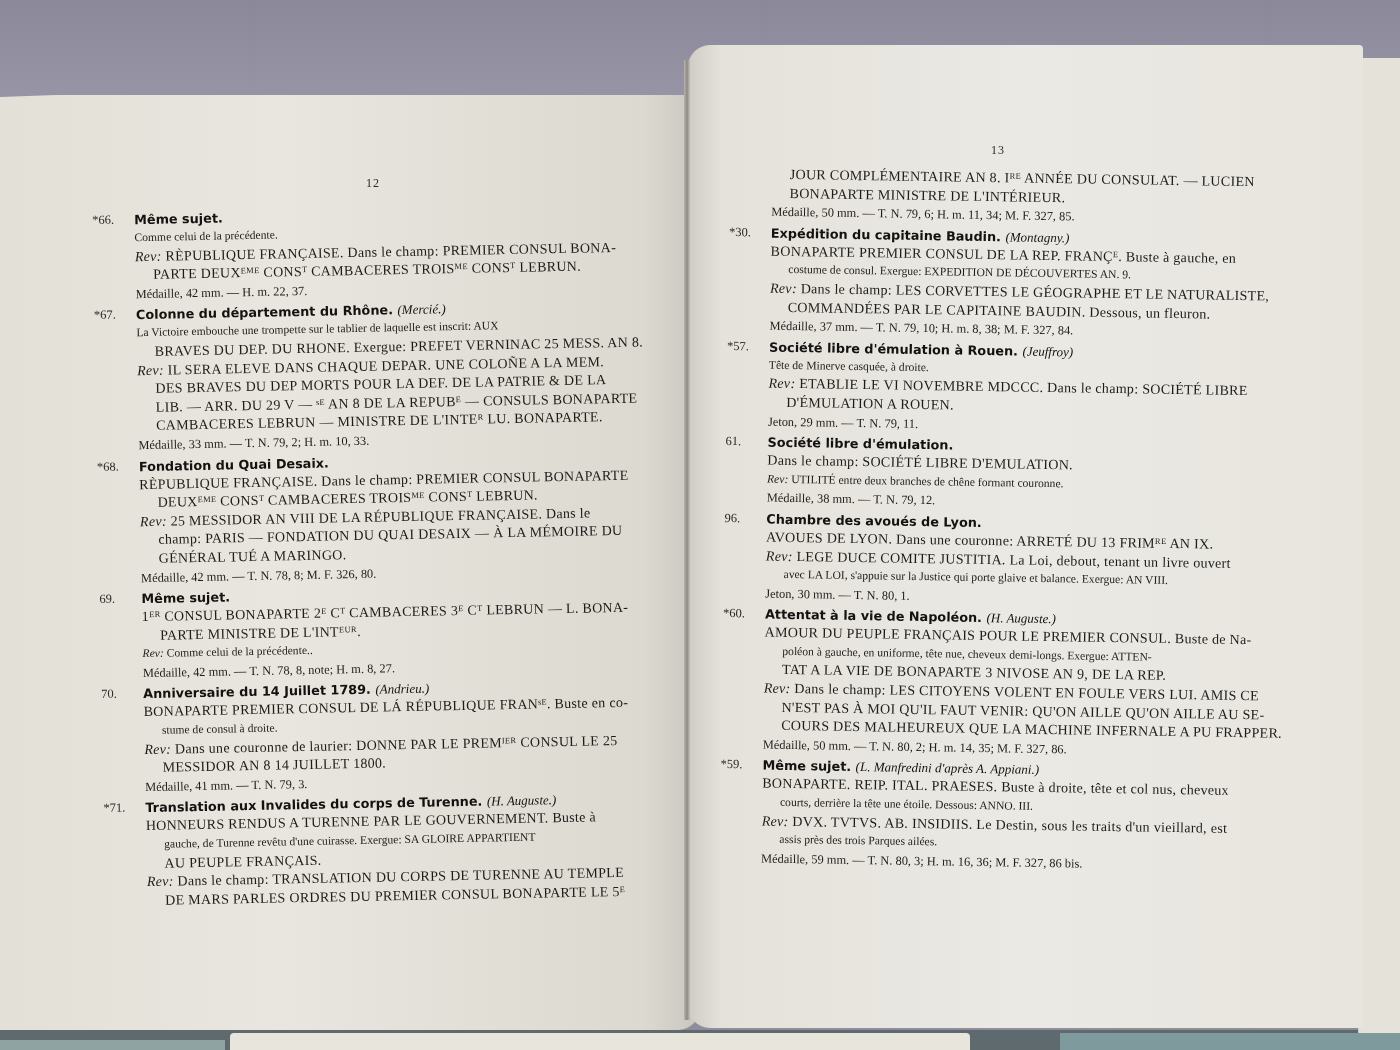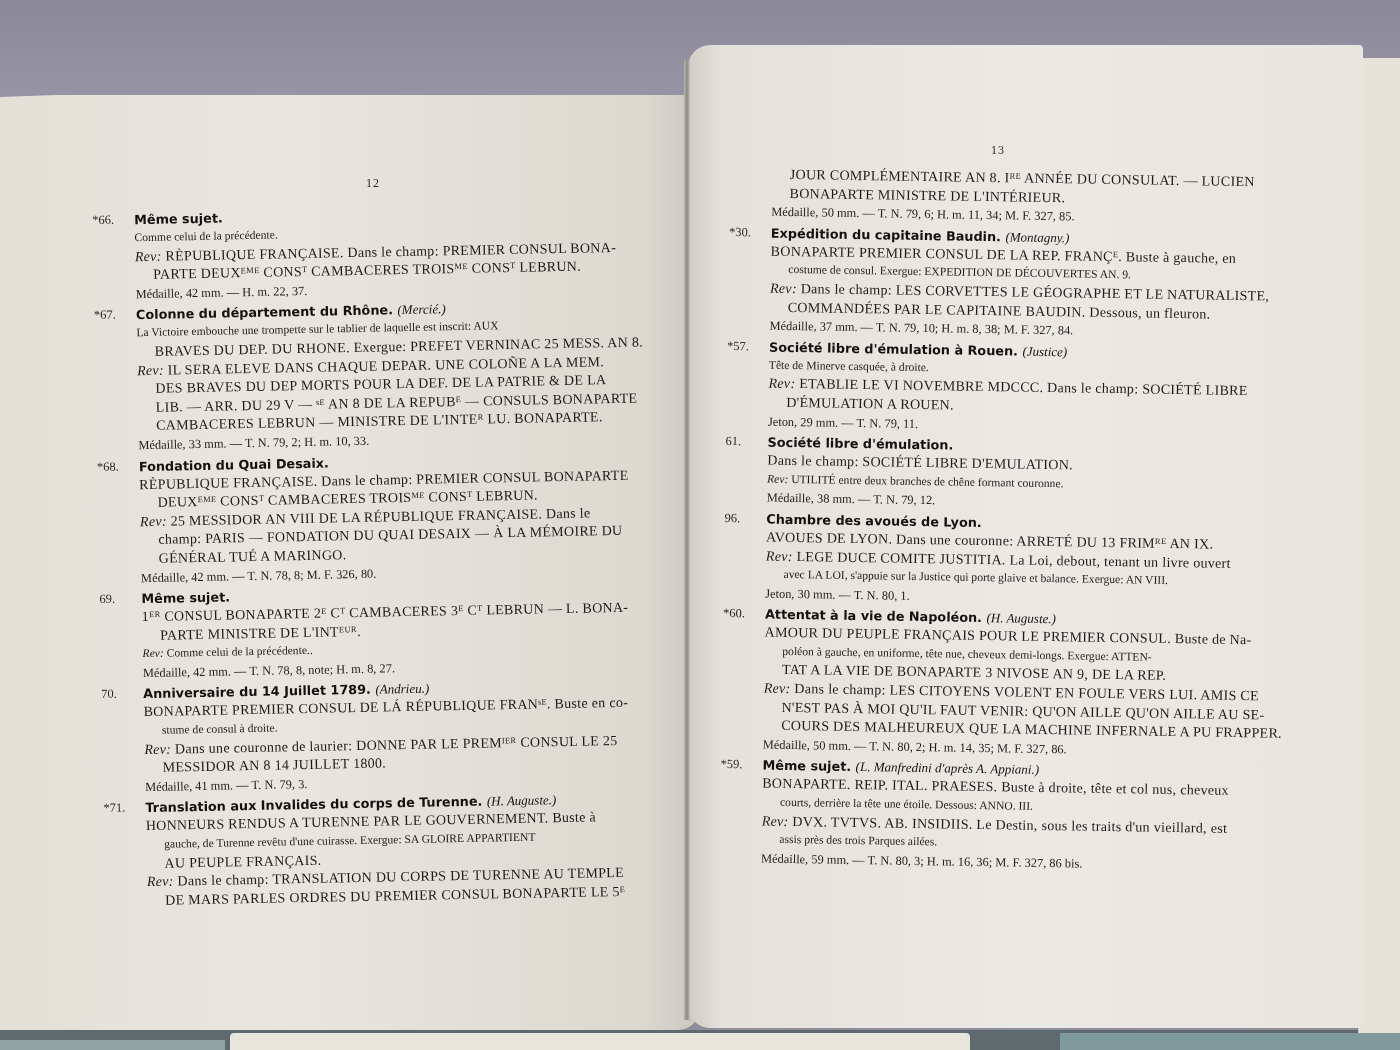--- a/index.html
+++ b/index.html
@@ -173,21 +173,21 @@
         <div class="line caps"><span>BONAPARTE PREMIER CONSUL DE LA REP. FRANÇᴱ.  Buste à gauche, en</span></div>
         <div class="line small indent"><span>costume de consul.  Exergue: EXPEDITION DE DÉCOUVERTES AN. 9.</span></div>
         <div class="line caps"><span class="rev">Rev:</span><span> Dans le champ: LES CORVETTES LE GÉOGRAPHE ET LE NATURALISTE,</span></div>
         <div class="line caps indent"><span>COMMANDÉES PAR LE CAPITAINE BAUDIN.  Dessous, un fleuron.</span></div>
         <div class="line ref"><span>Médaille, 37 mm. — T. N. 79, 10; H. m. 8, 38; M. F. 327, 84.</span></div>
       </div>
     </div>
     <div class="entry">
       <span class="num">*57.</span>
       <div class="body">
-        <div class="title"><span>Société libre d'émulation à Rouen.</span> <span class="artist">(Justice)</span></div>
+        <div class="title"><span>Société libre d'émulation à Rouen.</span> <span class="artist">(Jeuffroy)</span></div>
         <div class="line small"><span>Tête de Minerve casquée, à droite.</span></div>
         <div class="line caps"><span class="rev">Rev:</span><span> ETABLIE LE VI NOVEMBRE MDCCC.  Dans le champ: SOCIÉTÉ LIBRE</span></div>
         <div class="line caps indent"><span>D'ÉMULATION A ROUEN.</span></div>
         <div class="line ref"><span>Jeton, 29 mm. — T. N. 79, 11.</span></div>
       </div>
     </div>
     <div class="entry">
       <span class="num">61.</span>
       <div class="body">
         <div class="title"><span>Société libre d'émulation.</span></div>

